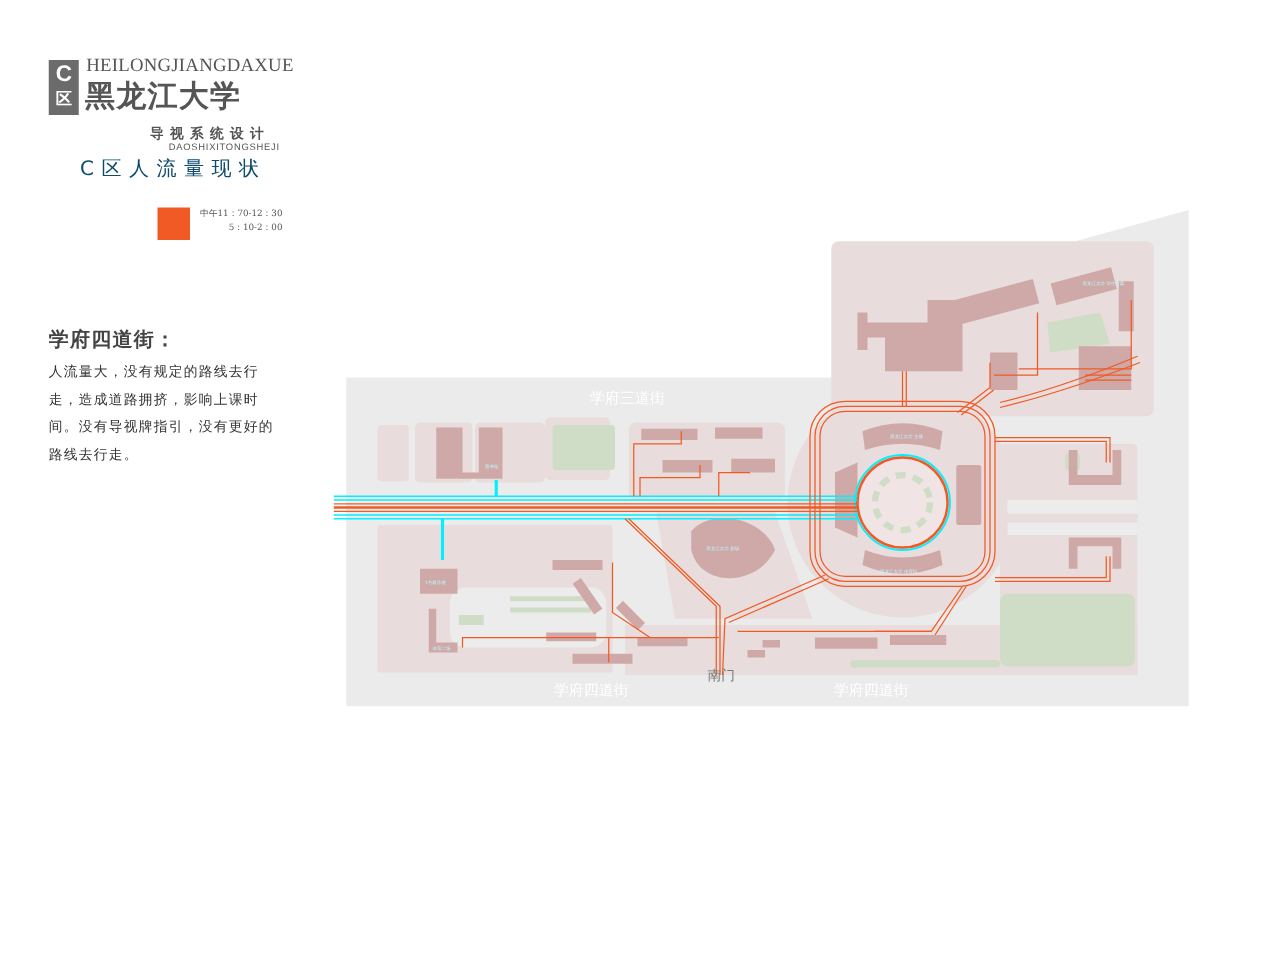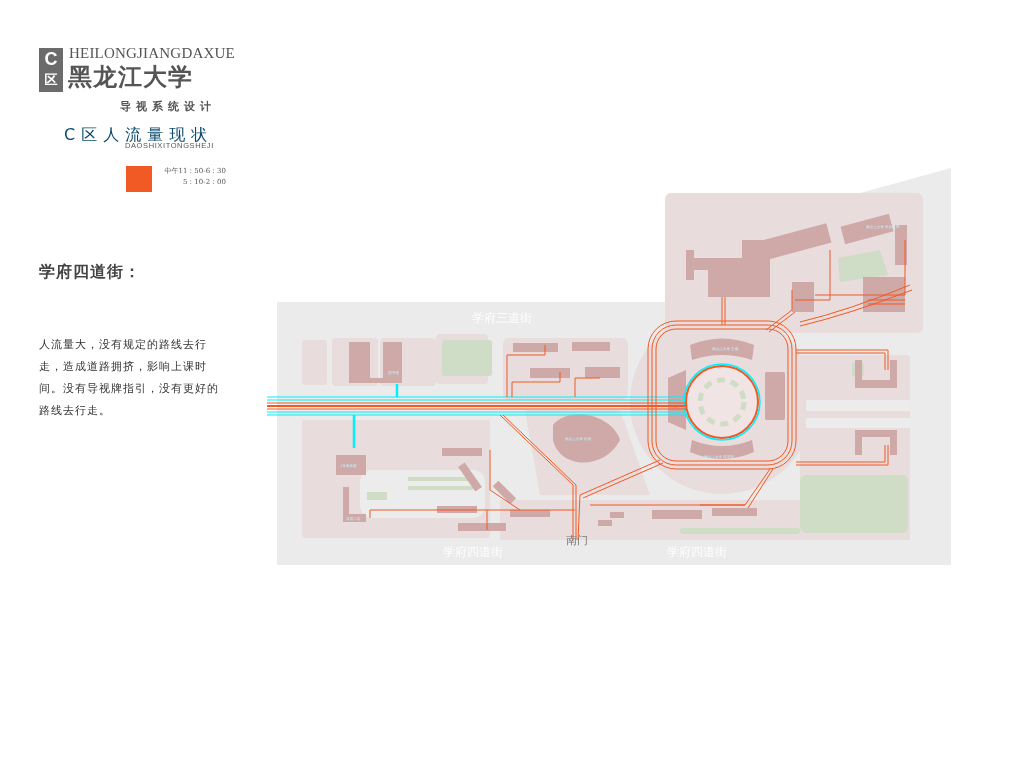--- a/index.html
+++ b/index.html
@@ -3,47 +3,47 @@
 <meta charset="utf-8">
 <style>
   html, body { margin:0; padding:0; background:#ffffff; }
   body { width:1024px; height:769px; position:relative; overflow:hidden; font-family:"DejaVu Sans", sans-serif; }
   .logo-box { position:absolute; left:39px; top:48px; width:24px; height:44px; background:#6b6b6b; color:#fff; text-align:center; }
   .logo-box .c { display:block; font-family:"Liberation Sans", sans-serif; font-weight:bold; font-size:18px; line-height:22px; }
   .logo-box .qu { display:block; font-size:13px; line-height:20px; font-weight:bold; }
   .en-title { position:absolute; left:69px; top:45px; font-family:Liberation Serif, serif; font-size:15px; color:#555; letter-spacing:0.2px; }
   .cn-title { position:absolute; left:68px; top:60px; font-family:"DejaVu Serif", serif; font-size:24px; color:#555; font-weight:bold; letter-spacing:1px; line-height:34px; }
   .sub-cn { position:absolute; left:120px; top:99px; font-size:11px; color:#555; letter-spacing:5px;font-weight:bold; }
-  .sub-en { position:absolute; left:125px; top:113px; font-family:"Liberation Sans", sans-serif; font-size:7.5px; color:#555; letter-spacing:0.6px;margin-top:28px; }
+  .sub-en { position:absolute; left:135px; top:113px; font-family:"Liberation Sans", sans-serif; font-size:7.5px; color:#555; letter-spacing:0.6px; }
   .page-title { position:absolute; left:64px; top:125px; font-size:16px; color:#0c4a6e; letter-spacing:6px; }
   .legend-swatch { position:absolute; left:126px; top:166px; width:26px; height:26px; background:#f15a24; }
   .legend-text { position:absolute; left:160px; top:166px; font-family:"DejaVu Serif", serif; font-size:7px; color:#555; line-height:11px; text-align:right; width:66px; }
   .analysis-title { position:absolute; left:39px; top:262px; font-family:"DejaVu Serif", serif; font-size:16px; font-weight:bold; color:#444; letter-spacing:1px; }
-  .analysis-body { position:absolute; left:39px; top:287px; width:180px; font-size:11px; color:#333; line-height:22px; letter-spacing:1px;margin-top:47px; }
+  .analysis-body { position:absolute; left:39px; top:287px; width:180px; font-size:11px; color:#333; line-height:22px; letter-spacing:1px; }
   .map { position:absolute; left:0; top:0; }
   .street { font-family:"DejaVu Serif", serif; font-size:12px; fill:#ffffff; }
   .gate { font-family:"DejaVu Serif", serif; font-size:11px; fill:#777; }
   .bl { font-size:3.6px; fill:#bff5ff; font-family:"DejaVu Sans", sans-serif; }
 </style>
 </head>
 <body>
 
 <div class="logo-box">
   <span class="c">C</span>
   <span class="qu">区</span>
 </div>
 <div class="en-title">HEILONGJIANGDAXUE</div>
 <div class="cn-title">黑龙江大学</div>
 <div class="sub-cn">导视系统设计</div>
 <div class="sub-en">DAOSHIXITONGSHEJI</div>
 <div class="page-title">C区人流量现状</div>
 
 <div class="legend-swatch"></div>
 <div class="legend-text">
-  <div>中午11：50-6：30</div>
+  <div>中午11：70-12：30</div>
   <div>5：10-2：00</div>
 </div>
 
 <div class="analysis-title">学府四道街：</div>
 <div class="analysis-body">人流量大，没有规定的路线去行走，造成道路拥挤，影响上课时间。没有导视牌指引，没有更好的路线去行走。</div>
 
 <svg class="map" width="1024" height="769" viewBox="0 0 1024 769">
 
   <polygon fill="#ebebeb" points="277,302 671,302 671,245 951,168 951,565 277,565"></polygon>
 

